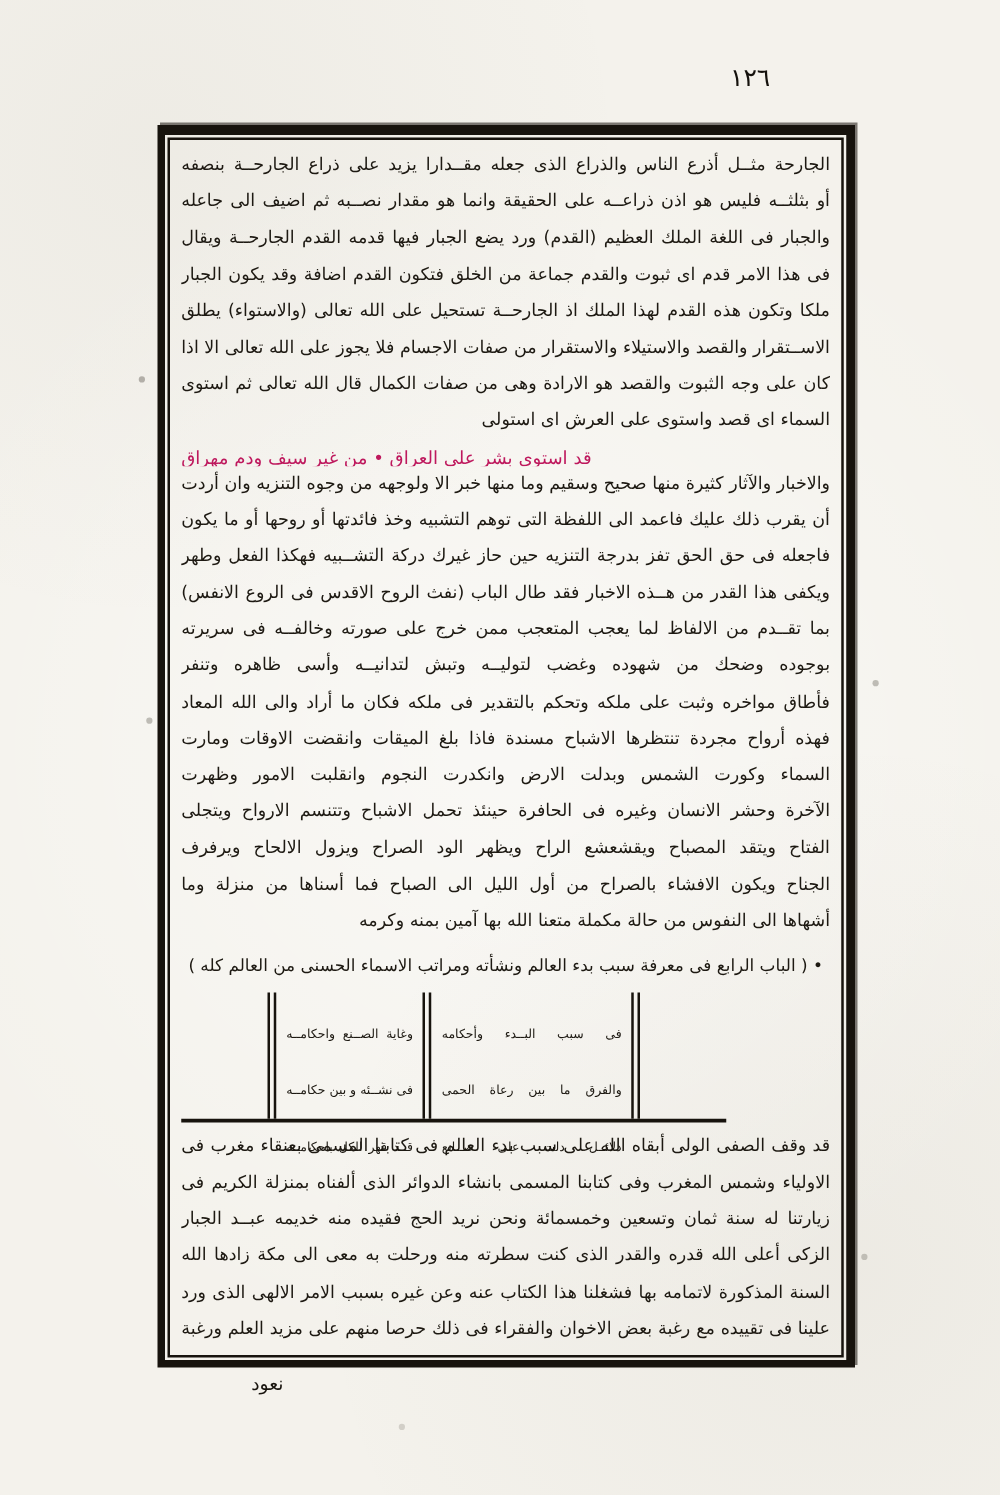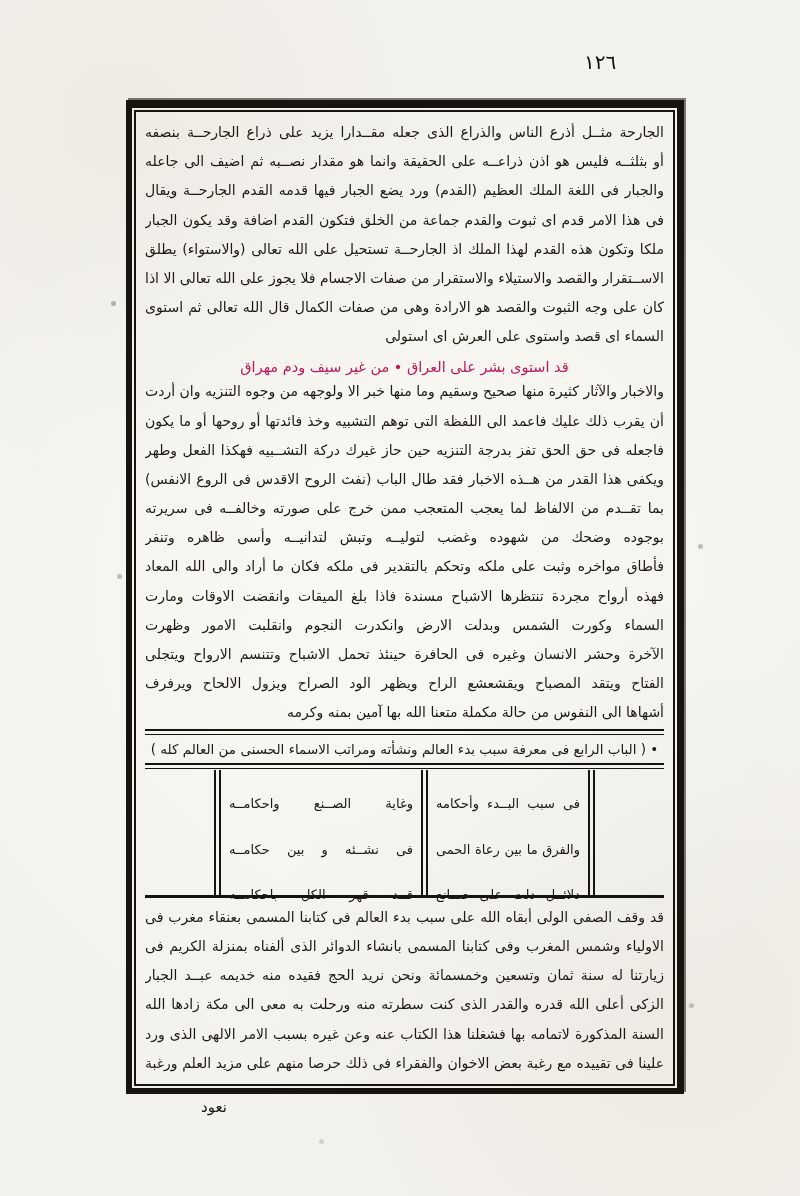--- a/index.html
+++ b/index.html
@@ -32,20 +32,21 @@
     border-right-width: 7px;
     box-shadow: 2px -2px 0 rgba(23,19,13,0.55);
   }
   .frame-inner {
     position: absolute; inset: 2px;
     border: 2px solid #17130d;
     padding: 6px 9px 6px 9px;
     direction: rtl;
     display: flex; flex-direction: column;
     overflow: hidden;
+    align-items: flex-end;
   }
 
   .tblock { width: 100%; }
   .tline {
     font-size: 14px;
     line-height: 29.2px;
     max-height: 29.2px;
     overflow: hidden;
     text-align: justify;
     text-align-last: justify;
@@ -89,21 +90,21 @@
   }
   .pcell-empty { width: 69px; }
   .vsep {
     width: 7px;
     border-right: 2px solid #17130d;
     border-left: 2px solid #17130d;
   }
   .pcol { padding: 3px 8px 5px 8px; }
   .pcol-first { width: 160px; }
   .pcol-second { flex: 1; }
-  .pcol .tline { font-size: 13px; line-height: 29.5px; max-height: 29.5px; margin-top: 16px; }
+  .pcol .tline { font-size: 10px; line-height: 29.5px; max-height: 29.5px; margin-top: 16px; }
 
   .lower-block { margin-top: 5px; }
 
   .catchword {
     position: absolute; left: 201px; top: 1098px;
     font-size: 15px; font-weight: normal;
     direction: rtl; color: #17130d;
   }
 
   
@@ -146,20 +147,21 @@
         <div class="tline">أن يقرب ذلك عليك فاعمد الى اللفظة التى توهم التشبيه وخذ فائدتها أو روحها أو ما يكون عنها</div>
         <div class="tline">فاجعله فى حق الحق تفز بدرجة التنزيه حين حاز غيرك دركة التشــبيه فهكذا الفعل وطهر ثوبك</div>
         <div class="tline">ويكفى هذا القدر من هــذه الاخبار فقد طال الباب (نفث الروح الاقدس فى الروع الانفس)</div>
         <div class="tline">بما تقــدم من الالفاظ لما يعجب المتعجب ممن خرج على صورته وخالفــه فى سريرته وفرح</div>
         <div class="tline">بوجوده وضحك من شهوده وغضب لتوليــه وتبش لتدانيــه وأسى ظاهره وتنفر</div>
         <div class="tline">فأطاق مواخره وثبت على ملكه وتحكم بالتقدير فى ملكه فكان ما أراد والى الله المعاد</div>
         <div class="tline">فهذه أرواح مجردة تنتظرها الاشباح مسندة فاذا بلغ الميقات وانقضت الاوقات ومارت</div>
         <div class="tline">السماء وكورت الشمس وبدلت الارض وانكدرت النجوم وانقلبت الامور وظهرت</div>
         <div class="tline">الآخرة وحشر الانسان وغيره فى الحافرة حينئذ تحمل الاشباح وتتنسم الارواح ويتجلى</div>
         <div class="tline">الفتاح ويتقد المصباح ويقشعشع الراح ويظهر الود الصراح ويزول الالحاح ويرفرف</div>
+        <div class="tline">الجناح ويكون الافشاء بالصراح من أول الليل الى الصباح فما أسناها من منزلة وما</div>
         <div class="tline">أشهاها الى النفوس من حالة مكملة متعنا الله بها آمين بمنه وكرمه</div>
       </div>
 
     <div class="hrule"></div>
 
     <div class="chapter-header">• ( الباب الرابع فى معرفة سبب بدء العالم ونشأته ومراتب الاسماء الحسنى من العالم كله ) •</div>
 
     <div class="hrule"></div>
 
     <div class="poem-row">

